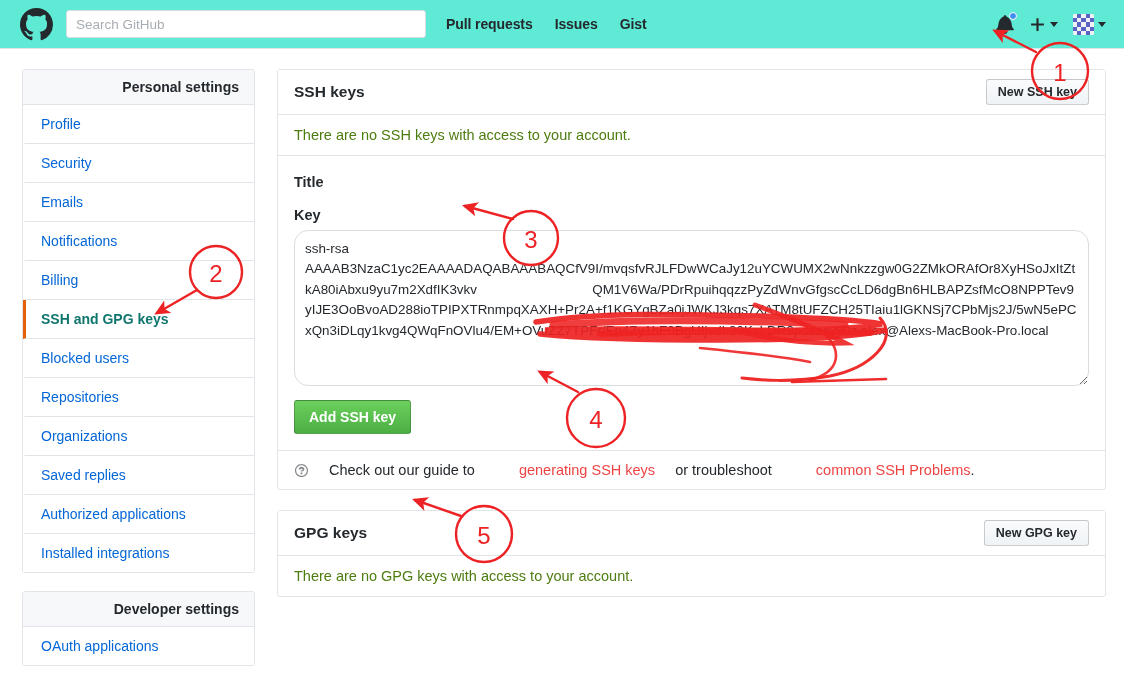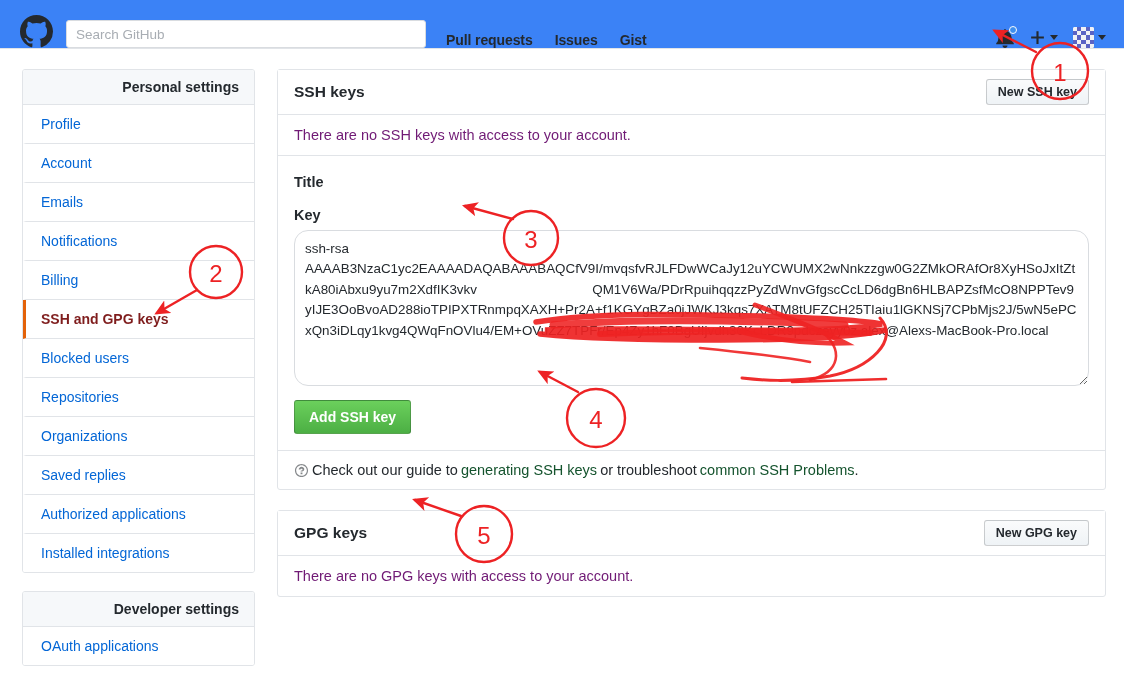--- a/index.html
+++ b/index.html
@@ -10,24 +10,24 @@
     font-family:"Liberation Sans", sans-serif;
     font-size:14px;
     color:#24292e;
     overflow:hidden;
     position:relative;
   }
 
   
   #header {
     height:49px;
-    background:#3b82f6;
+    background:#5eead4;
     border-bottom:1px solid #e1e4e8;
     display:flex;
-    align-items:flex-end;
+    align-items:center;
     padding:0 18px 0 20px;
     position:relative;
   }
   #gh-logo { width:33px; height:33px; flex:0 0 auto; display:block; }
   #search-input {
     margin-left:13px;
     width:360px; height:28px;
     border:1px solid #d9dce0;
     border-radius:3px;
     background:#fff;
@@ -96,21 +96,21 @@
     font-size:14px;
     color:#0366d6;
     text-decoration:none;
     border-bottom:1px solid #e1e4e8;
     border-left:3px solid transparent;
     background:#fff;
     line-height:20px;
   }
   .menu-item:last-child { border-bottom:none; }
   .menu-item.selected {
-    color:#7f1d1d;
+    color:#0f766e;
     font-weight:bold;
     border-left-color:#e36209;
     background:#fff;
   }
 
   
   #main { flex:1; margin-left:22px; min-width:0; }
   .box {
     border:1px solid #e1e4e8;
     border-radius:3px;
@@ -135,21 +135,21 @@
     font-weight:bold;
     color:#24292e;
     font-family:"Liberation Sans", sans-serif;
     cursor:pointer;
     white-space:nowrap;
   }
   .box-row {
     padding:12px 16px;
     border-bottom:1px solid #e1e4e8;
     font-size:14.5px;
-    color:#701a75;
+    color:#4d7c0f;
   }
   .form-area { padding:12px 16px 16px 16px; border-bottom:1px solid #e1e4e8; }
   .field-label {
     display:block;
     font-size:14.5px;
     font-weight:bold;
     color:#24292e;
     margin:6px 0 7px 0;
   }
   .txt-input {
@@ -191,23 +191,23 @@
     font-weight:bold;
     color:#fff;
     font-family:"Liberation Sans", sans-serif;
     cursor:pointer;
     text-align:center;
   }
   .box-footer {
     padding:11px 16px;
     font-size:14.5px;
     color:#24292e;
-    display:flex; align-items:center; gap:3px;
-  }
-  .box-footer a { color:#14532d; text-decoration:none; }
+    display:flex; align-items:center; gap:20px;
+  }
+  .box-footer a { color:#ef4444; text-decoration:none;margin-left:24px; }
   .q-icon { flex:0 0 auto; opacity:0.55; }
 
   
   #annotations {
     position:absolute; left:0; top:0;
     width:1124px; height:673px;
     pointer-events:none;
   }
 </style>
 </head>
@@ -276,21 +276,21 @@
   </div>
 </div>
 
 <div id="page">
 
   <div id="sidebar">
 
     <div class="menu">
       <div class="menu-heading">Personal settings</div>
       <a class="menu-item" href="#">Profile</a>
-      <a class="menu-item" href="#">Account</a>
+      <a class="menu-item" href="#">Security</a>
       <a class="menu-item" href="#">Emails</a>
       <a class="menu-item" href="#">Notifications</a>
       <a class="menu-item" href="#">Billing</a>
       <a class="menu-item selected" href="#">SSH and GPG keys</a>
       <a class="menu-item" href="#">Blocked users</a>
       <a class="menu-item" href="#">Repositories</a>
       <a class="menu-item" href="#">Organizations</a>
       <a class="menu-item" href="#">Saved replies</a>
       <a class="menu-item" href="#">Authorized applications</a>
       <a class="menu-item" href="#">Installed integrations</a>

